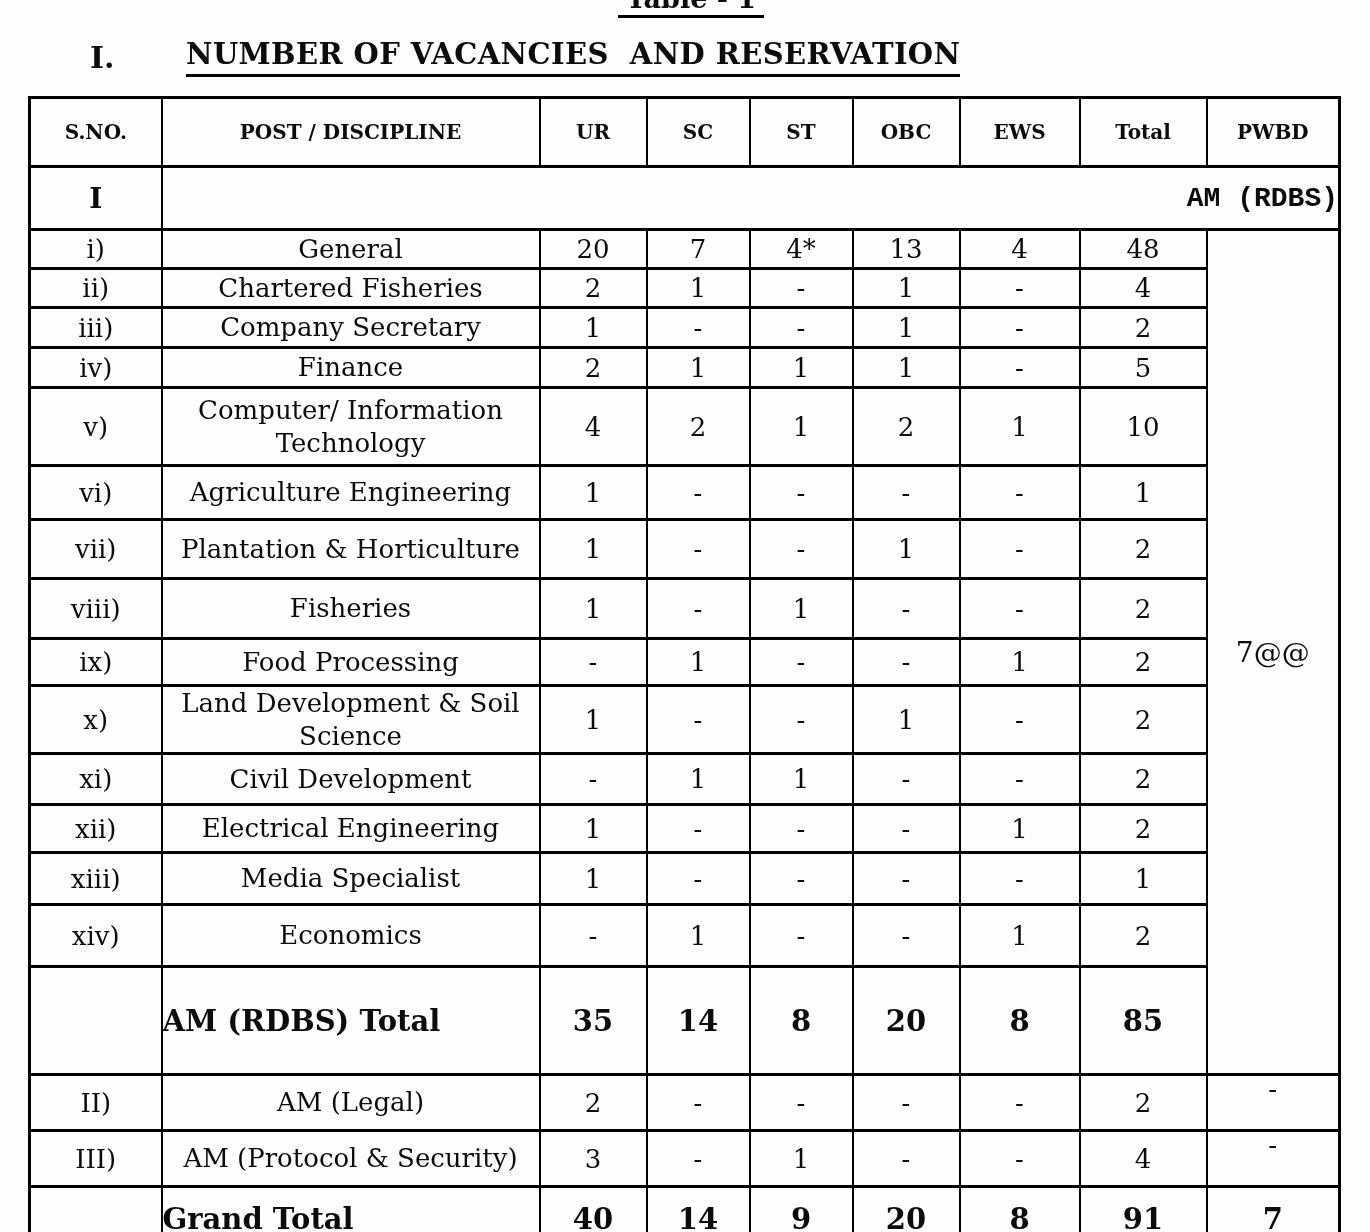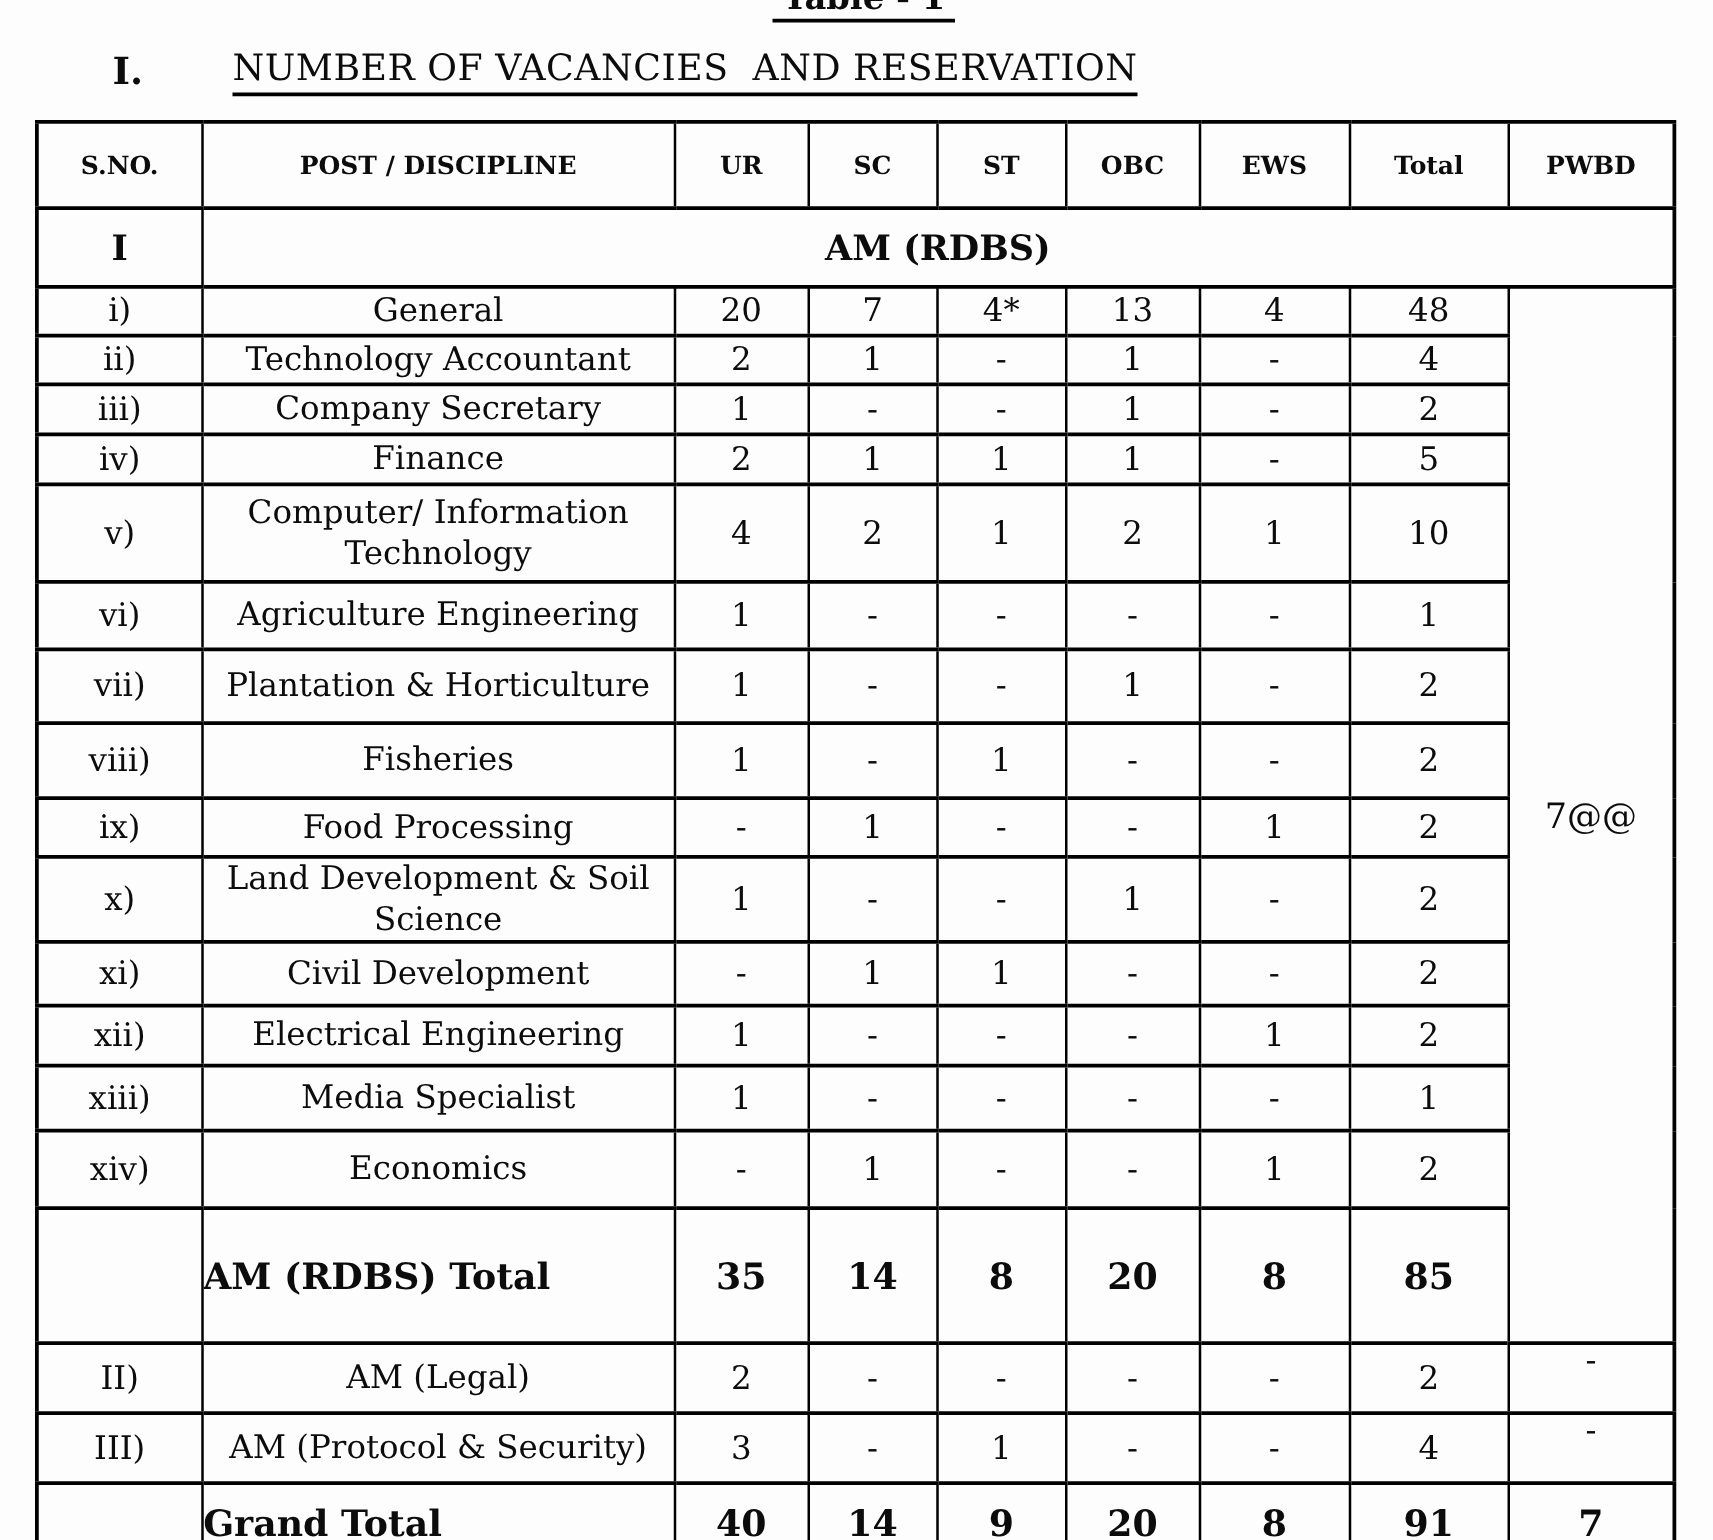--- a/index.html
+++ b/index.html
@@ -20,21 +20,21 @@
     padding:0 8px 1px 8px;
     white-space:pre;
   }
 
   .heading-index {
     position:absolute; top:40px; left:90px;
     font-size:30px; font-weight:bold;
   }
   .heading-title {
     position:absolute; top:37px; left:186px;
-    font-size:29px; font-weight:normal;
+    font-size:29px; font-weight:bold;
     letter-spacing:0.4px;
     border-bottom:3.5px solid #000;
     padding-bottom:3px;
     white-space:pre;
   }
 
   #vac-table {
     position:absolute; top:96px; left:28px;
     width:1310px;
     border-collapse:collapse;
@@ -68,21 +68,21 @@
   #vac-table tbody tr:nth-child(16) { height:108px; }
   #vac-table tbody tr:nth-child(17) { height:56px; }
   #vac-table tbody tr:nth-child(18) { height:56px; }
   #vac-table tbody tr:nth-child(19) { height:64px; }
 
   .cell-sno  { text-align:center; font-size:26px; }
   .cell-post { text-align:center; padding-left:13px; font-size:26px; line-height:1.25; }
   .cell-num  { text-align:center; font-size:26px; }
 
   .group-sno   { text-align:center; font-weight:bold; font-size:28px; }
-  .group-label { text-align:center; padding-left:13px; font-weight:bold; font-size:28px; }
+  .group-label { text-align:right; padding-left:13px; font-weight:bold; font-size:28px;font-family:Liberation Mono, monospace; }
 
   .total-label { text-align:left; padding-left:13px; font-weight:bold; font-size:29px; }
   .total-num   { text-align:center; font-weight:bold; font-size:29px; }
 
   .pwbd-merged { text-align:center; font-size:28px; }
   .pwbd-dash   { text-align:center; vertical-align:top; padding-top:5px; font-size:26px; line-height:1; }
 </style>
 </head>
 <body>
 
@@ -128,21 +128,21 @@
         <td class="cell-num">20</td>
         <td class="cell-num">7</td>
         <td class="cell-num">4*</td>
         <td class="cell-num">13</td>
         <td class="cell-num">4</td>
         <td class="cell-num">48</td>
         <td class="pwbd-merged" rowspan="15">7@@</td>
       </tr>
       <tr>
         <td class="cell-sno">ii)</td>
-        <td class="cell-post">Technology Accountant</td>
+        <td class="cell-post">Chartered Fisheries</td>
         <td class="cell-num">2</td>
         <td class="cell-num">1</td>
         <td class="cell-num">-</td>
         <td class="cell-num">1</td>
         <td class="cell-num">-</td>
         <td class="cell-num">4</td>
       </tr>
       <tr>
         <td class="cell-sno">iii)</td>
         <td class="cell-post">Company Secretary</td>

